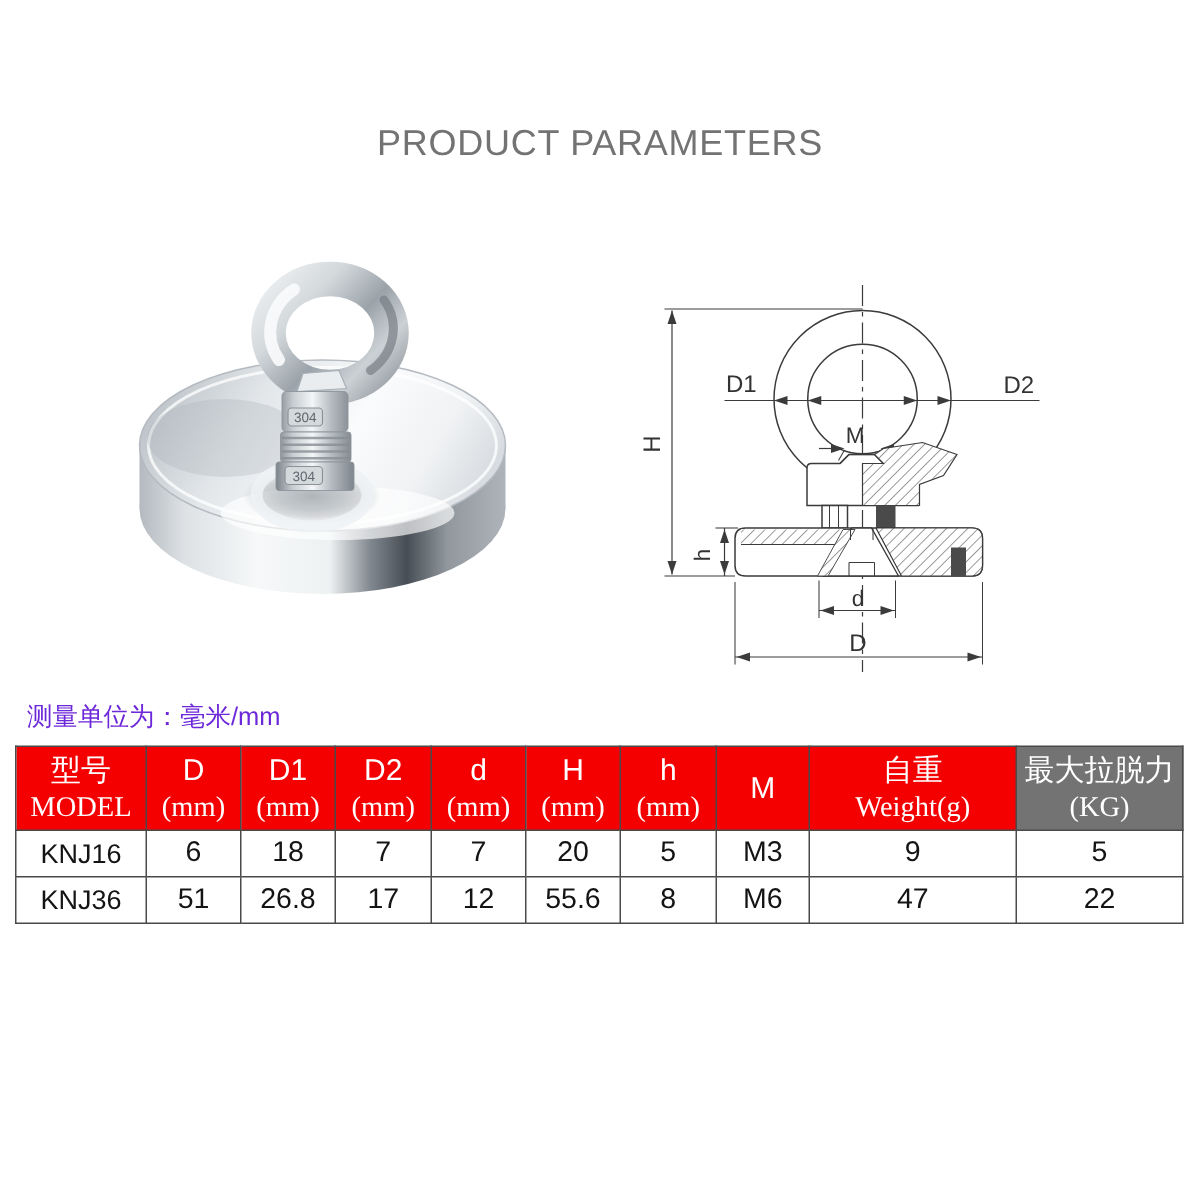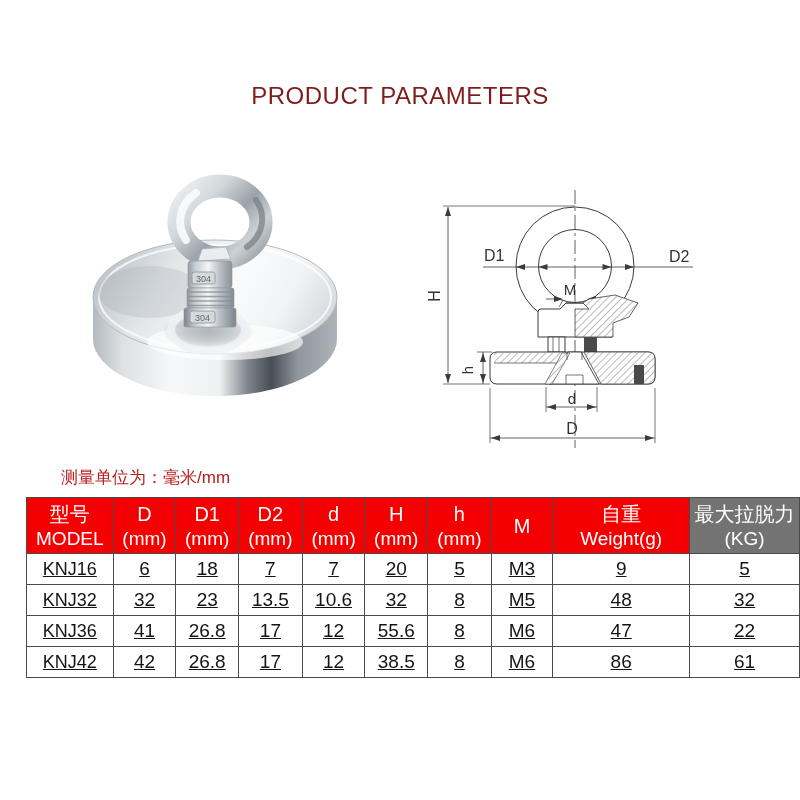--- a/index.html
+++ b/index.html
@@ -1,29 +1,29 @@
 <!DOCTYPE html>
 <html><head>
 <meta charset="utf-8">
 <style>
   html,body{margin:0;padding:0;background:#ffffff;}
   #screen{position:relative;width:800px;height:800px;background:#ffffff;overflow:hidden;
           font-family:"Liberation Sans","DejaVu Sans",sans-serif;}
   .title{position:absolute;top:82px;left:0;width:800px;text-align:center;
-         font-size:24px;font-weight:500;letter-spacing:.5px;color:#7f1d1d;}
-  .unit-note{position:absolute;top:466px;left:18px;font-size:17px;color:#b91c1c;margin-left:43px;}
+         font-size:24px;font-weight:500;letter-spacing:.5px;color:#737373;}
+  .unit-note{position:absolute;top:466px;left:18px;font-size:17px;color:#6d28d9;}
   .art{position:absolute;left:0;top:140px;width:800px;height:330px;}
   
-  table.params{position:absolute;left:26px;top:497px;border-collapse:collapse;table-layout:fixed;
+  table.params{position:absolute;left:10px;top:497px;border-collapse:collapse;table-layout:fixed;
                font-family:"Liberation Sans","DejaVu Sans",sans-serif;}
   table.params th,table.params td{border:1px solid #4a4a4a;padding:0;text-align:center;vertical-align:middle;}
   table.params th{height:55px;font-weight:400;color:#ffffff;}
   table.params th .l1{font-size:20px;line-height:26px;}
-  table.params th .l2{font-size:19px;line-height:24px;}
-  table.params td{height:30px;font-size:19px;color:#141414;background:#ffffff;text-decoration:underline;}
+  table.params th .l2{font-size:19px;line-height:24px;font-family:Liberation Serif, serif;}
+  table.params td{height:30px;font-size:19px;color:#141414;background:#ffffff;}
   table.params td:first-child{font-size:18px;}
 </style>
 </head>
 <body>
 
 <div id="screen">
 
   <div class="title">PRODUCT PARAMETERS</div>
 
   <svg class="art" viewBox="0 140 800 330">
@@ -267,51 +267,27 @@
           <td>18</td>
           <td>7</td>
           <td>7</td>
           <td>20</td>
           <td>5</td>
           <td>M3</td>
           <td>9</td>
           <td>5</td>
         </tr>
         <tr>
-          <td>KNJ32</td>
-          <td>32</td>
-          <td>23</td>
-          <td>13.5</td>
-          <td>10.6</td>
-          <td>32</td>
-          <td>8</td>
-          <td>M5</td>
-          <td>48</td>
-          <td>32</td>
-        </tr>
-        <tr>
           <td>KNJ36</td>
-          <td>41</td>
+          <td>51</td>
           <td>26.8</td>
           <td>17</td>
           <td>12</td>
           <td>55.6</td>
           <td>8</td>
           <td>M6</td>
           <td>47</td>
           <td>22</td>
         </tr>
-        <tr>
-          <td>KNJ42</td>
-          <td>42</td>
-          <td>26.8</td>
-          <td>17</td>
-          <td>12</td>
-          <td>38.5</td>
-          <td>8</td>
-          <td>M6</td>
-          <td>86</td>
-          <td>61</td>
-        </tr>
       </tbody>
   </table>
 
 </div>
 
 </body></html>

